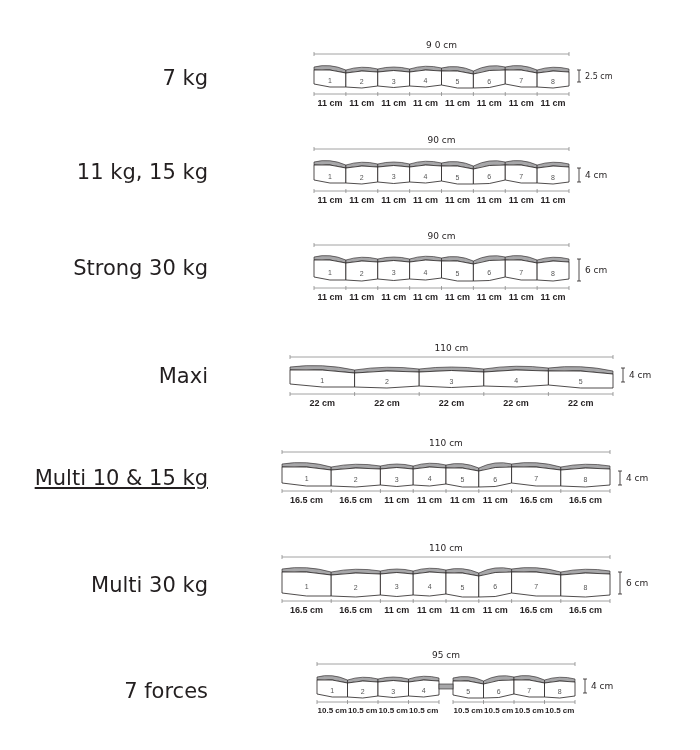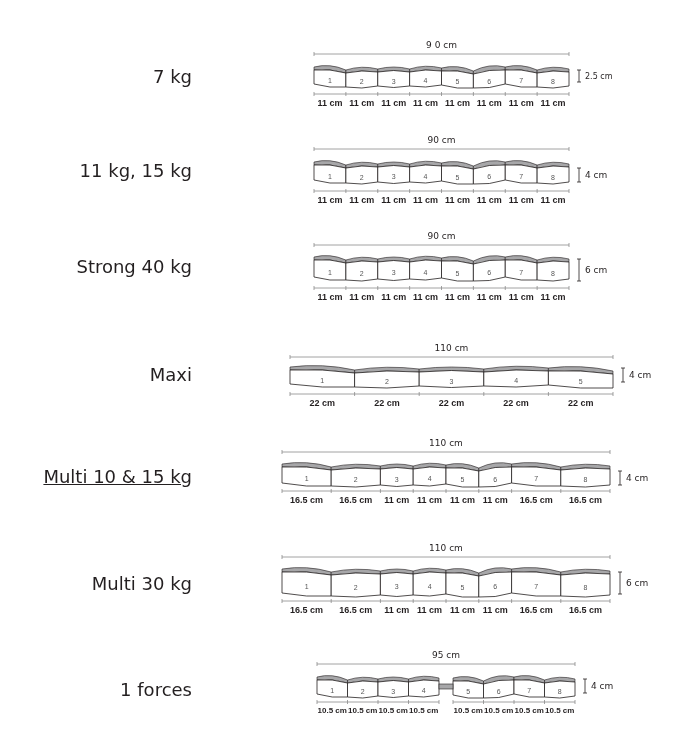--- a/index.html
+++ b/index.html
@@ -1,32 +1,32 @@
 <!DOCTYPE html>
 <html><head>
 <meta charset="utf-8">
 <style>
   html, body { margin:0; padding:0; background:#ffffff; }
   body { width:700px; height:750px; position:relative; overflow:hidden; font-family:"DejaVu Sans", sans-serif; color:#231f20; }
-  .row-label { position:absolute; right:508px; font-size:18px; white-space:nowrap; text-align:right; }
+  .row-label { position:absolute; right:492px; font-size:21px; white-space:nowrap; text-align:right; }
   svg.band { position:absolute; left:0; top:0; overflow:visible; }
   .seg-label { font-family:"Liberation Sans", sans-serif; font-size:7px; fill:#555; }
   .dim-text { font-family:"DejaVu Sans", sans-serif; font-size:9px; fill:#231f20; }
   .dim-small { font-family:"Liberation Sans", sans-serif; font-size:9px; fill:#231f20; font-weight:bold; }
 </style>
 </head>
 <body>
 
 <div class="row-label" style="top:66px;">7 kg</div>
 <div class="row-label" style="top:160px;">11 kg, 15 kg</div>
-<div class="row-label" style="top:256px;">Strong 40 kg</div>
+<div class="row-label" style="top:256px;">Strong 30 kg</div>
 <div class="row-label" style="top:364px;">Maxi</div>
 <div class="row-label" style="top:466px;text-decoration:underline;">Multi 10 &amp; 15 kg</div>
 <div class="row-label" style="top:573px;">Multi 30 kg</div>
-<div class="row-label" style="top:679px;">1 forces</div>
+<div class="row-label" style="top:679px;">7 forces</div>
 
 <svg class="band" id="bands" width="700" height="750">
     <g>
       <line x1="314" y1="54" x2="569" y2="54" stroke="#8a8a8a" stroke-width="0.8"></line>
       <line x1="314" y1="52" x2="314" y2="56" stroke="#8a8a8a" stroke-width="0.8"></line>
       <line x1="569" y1="52" x2="569" y2="56" stroke="#8a8a8a" stroke-width="0.8"></line>
       <text x="441.5" y="48" text-anchor="middle" class="dim-text">9 0 cm</text>
       <path d="M314,67 Q329.9375,63 345.875,70 L345.875,73 Q329.9375,68.5 314,70 Z" fill="#a7a7a9" stroke="#231f20" stroke-width="0.6"></path>
       <path d="M314,70 Q329.9375,68.5 345.875,73 L345.875,87 Q329.9375,88.5 314,84 Z" fill="#ffffff" stroke="#231f20" stroke-width="0.8"></path>
       <text x="329.9375" y="83" text-anchor="middle" class="seg-label">1</text>

